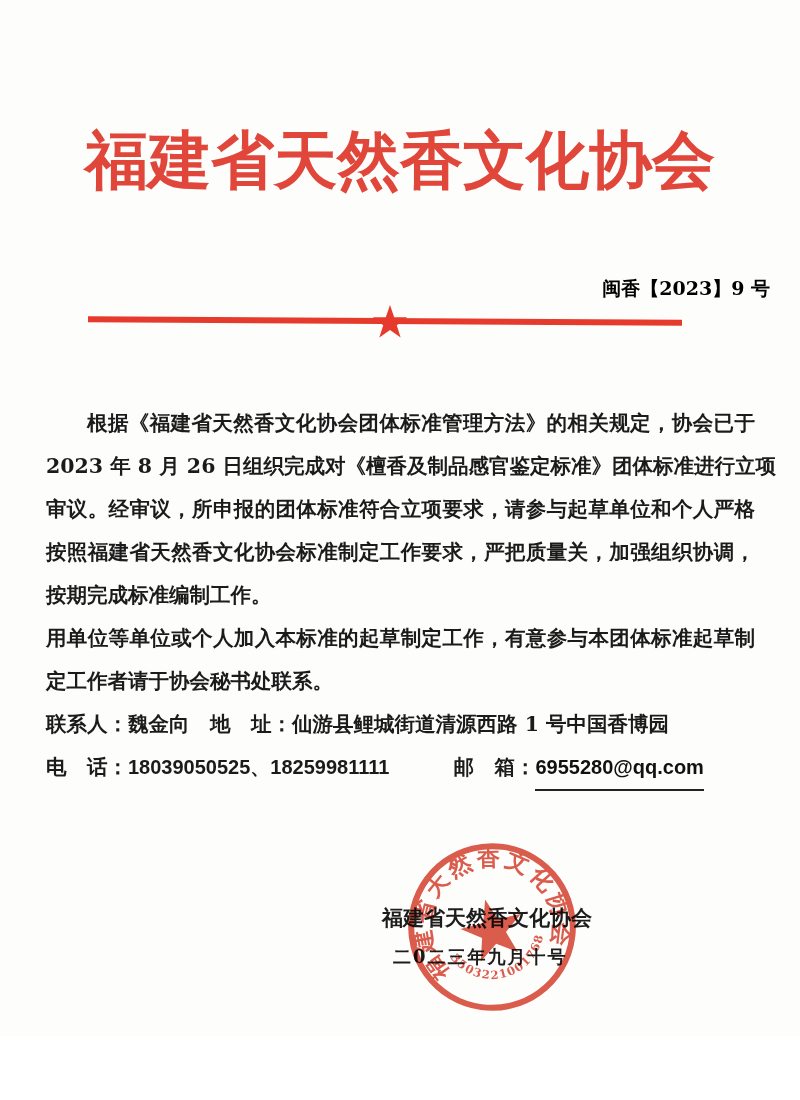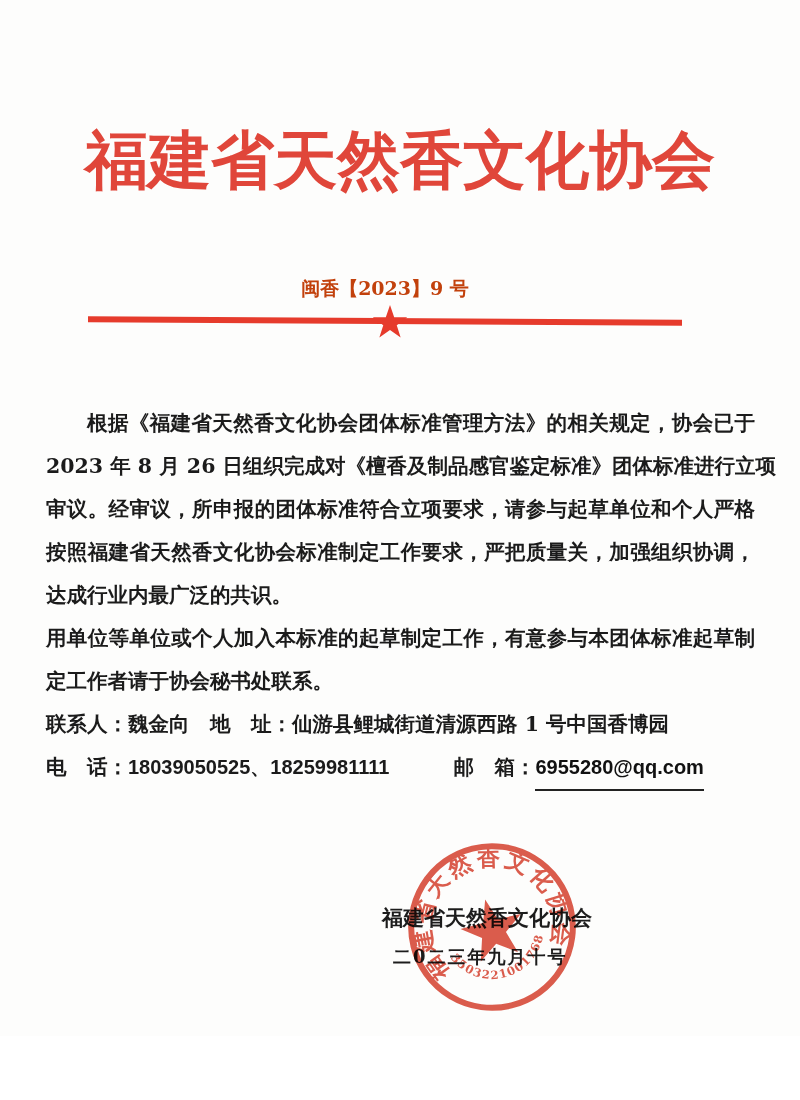--- a/index.html
+++ b/index.html
@@ -26,24 +26,24 @@
     font-weight: 900;
     color: #e0463a;
     letter-spacing: 0px;
     white-space: nowrap;
   }
   .doc-number {
     position: absolute;
     top: 276px;
     left: 0;
     width: 770px;
-    text-align: center;
+    text-align: right;
     font-size: 19px;
     font-weight: 700;
-    color: #c2410c;
+    color: #000000;
     white-space: nowrap;
   }
   .divider {
     position: absolute;
     top: 318px;
     left: 88px;
     width: 594px;
     height: 6px;
     background: #e63b2c;
     transform: rotate(0.35deg);
@@ -146,21 +146,21 @@
   <svg class="divider-star" viewBox="0 0 40 40" aria-hidden="true">
     <polygon points="20,2 24.4,14.9 38.1,15.1 27.1,23.3 31.2,36.4 20,28.5 8.8,36.4 12.9,23.3 1.9,15.1 15.6,14.9" fill="#e63b2c"></polygon>
   </svg>
 
 
   <div class="body-block">
     <div class="bl just indent">根据《福建省天然香文化协会团体标准管理方法》的相关规定，协会已于</div>
     <div class="bl just">2023 年 8 月 26 日组织完成对《檀香及制品感官鉴定标准》团体标准进行立项</div>
     <div class="bl just">审议。经审议，所申报的团体标准符合立项要求，请参与起草单位和个人严格</div>
     <div class="bl just">按照福建省天然香文化协会标准制定工作要求，严把质量关，加强组织协调，</div>
-    <div class="bl">达成行业内最广泛的共识。</div>
+    <div class="bl">按期完成标准编制工作。</div>
     <div class="bl just">用单位等单位或个人加入本标准的起草制定工作，有意参与本团体标准起草制</div>
     <div class="bl">定工作者请于协会秘书处联系。</div>
 
     <div class="bl bold">联系人：魏金向　地　址：仙游县鲤城街道清源西路 1 号中国香博园</div>
 
     <div class="bl bold">
       <span>电　话：</span><span class="num">18039050525、18259981111</span><span class="mail-label">邮　箱：</span><span class="email">6955280@qq.com</span>
     </div>
   </div>
 

